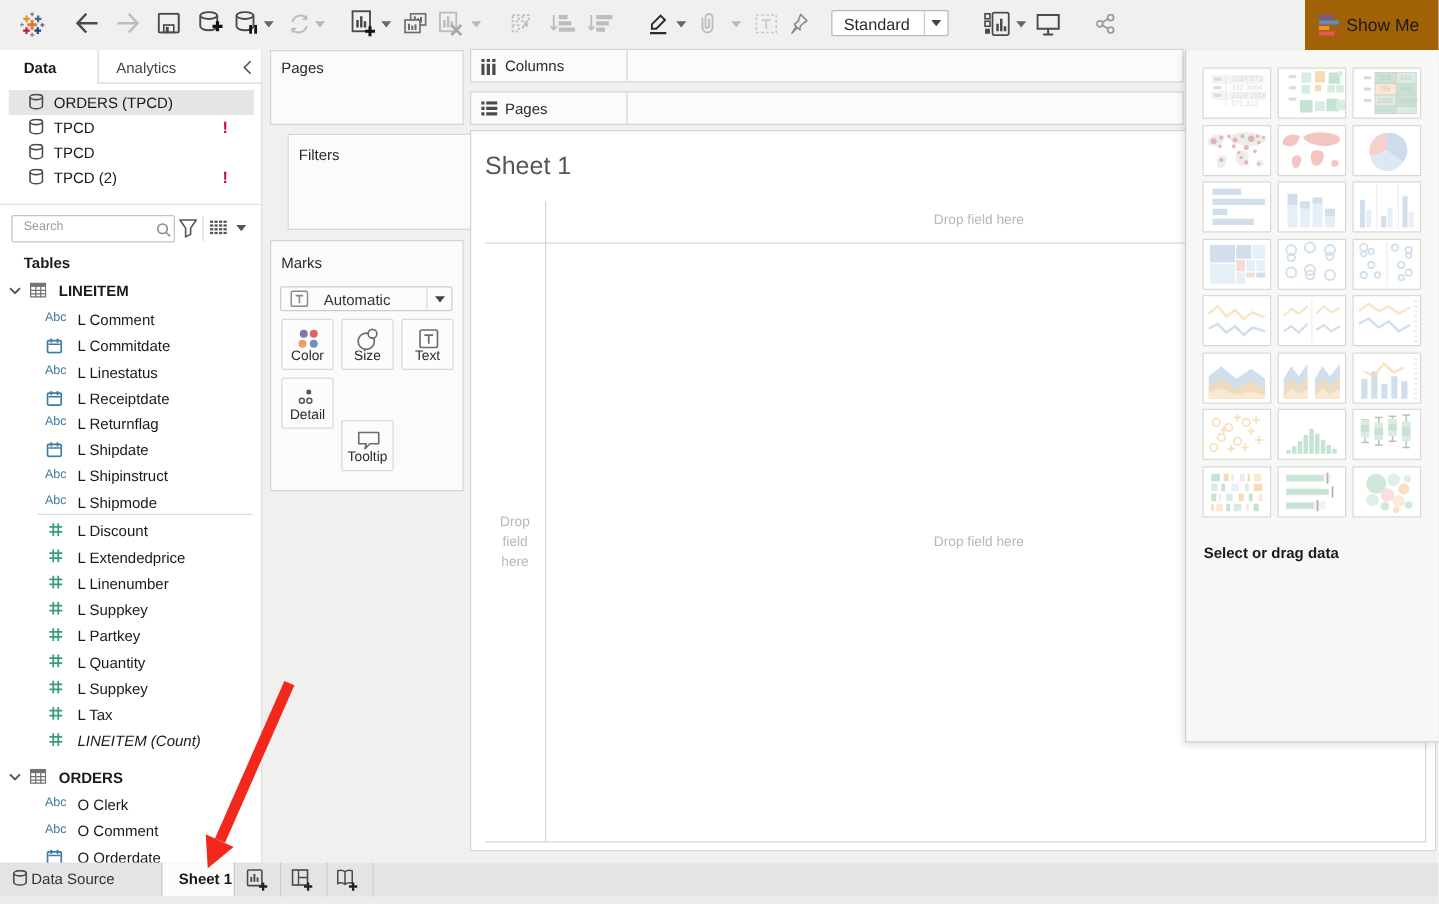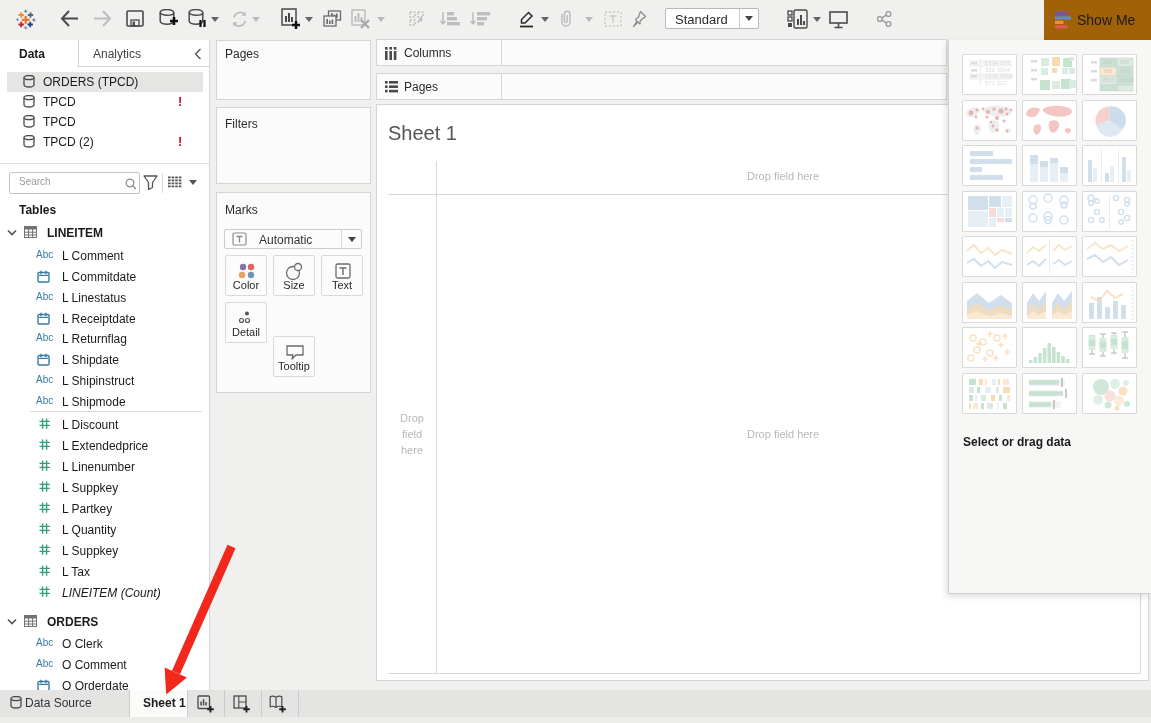--- a/index.html
+++ b/index.html
@@ -310,21 +310,21 @@
         <line x1="1.8" y1="5.4" x2="11.2" y2="5.4" stroke="#3a7ca4" stroke-width="1.2"></line>
       </svg>
       <span class="nm">O Orderdate</span>
     </div>
 </div>
 
 <div class="abs" id="cardscol">
   <div class="card" id="pagescard" style="top:0; height:60px;">
       <span class="lbl">Pages</span>
     </div>
-  <div class="card" id="filterscard" style="top:67px; height:77px;">
+  <div class="card" id="filterscard" style="top:67px; height:77px;margin-left:14px;">
       <span class="lbl" style="top:9px;">Filters</span>
     </div>
   <div class="card" id="markscard" style="top:152px; height:201px;">
     <span class="lbl" style="top:10px;">Marks</span>
     <div class="autom">
         <svg class="abs" style="left:7px;top:2px;" width="15" height="14" viewBox="0 0 15 14">
           <rect x="1" y="1" width="13" height="12" rx="1.5" fill="none" stroke="#8a8a8a" stroke-width="1.2"></rect>
           <path d="M4.5 4.5 h6 M7.5 4.5 v6" stroke="#8a8a8a" stroke-width="1.3"></path>
         </svg>
         <span class="t">Automatic</span>

